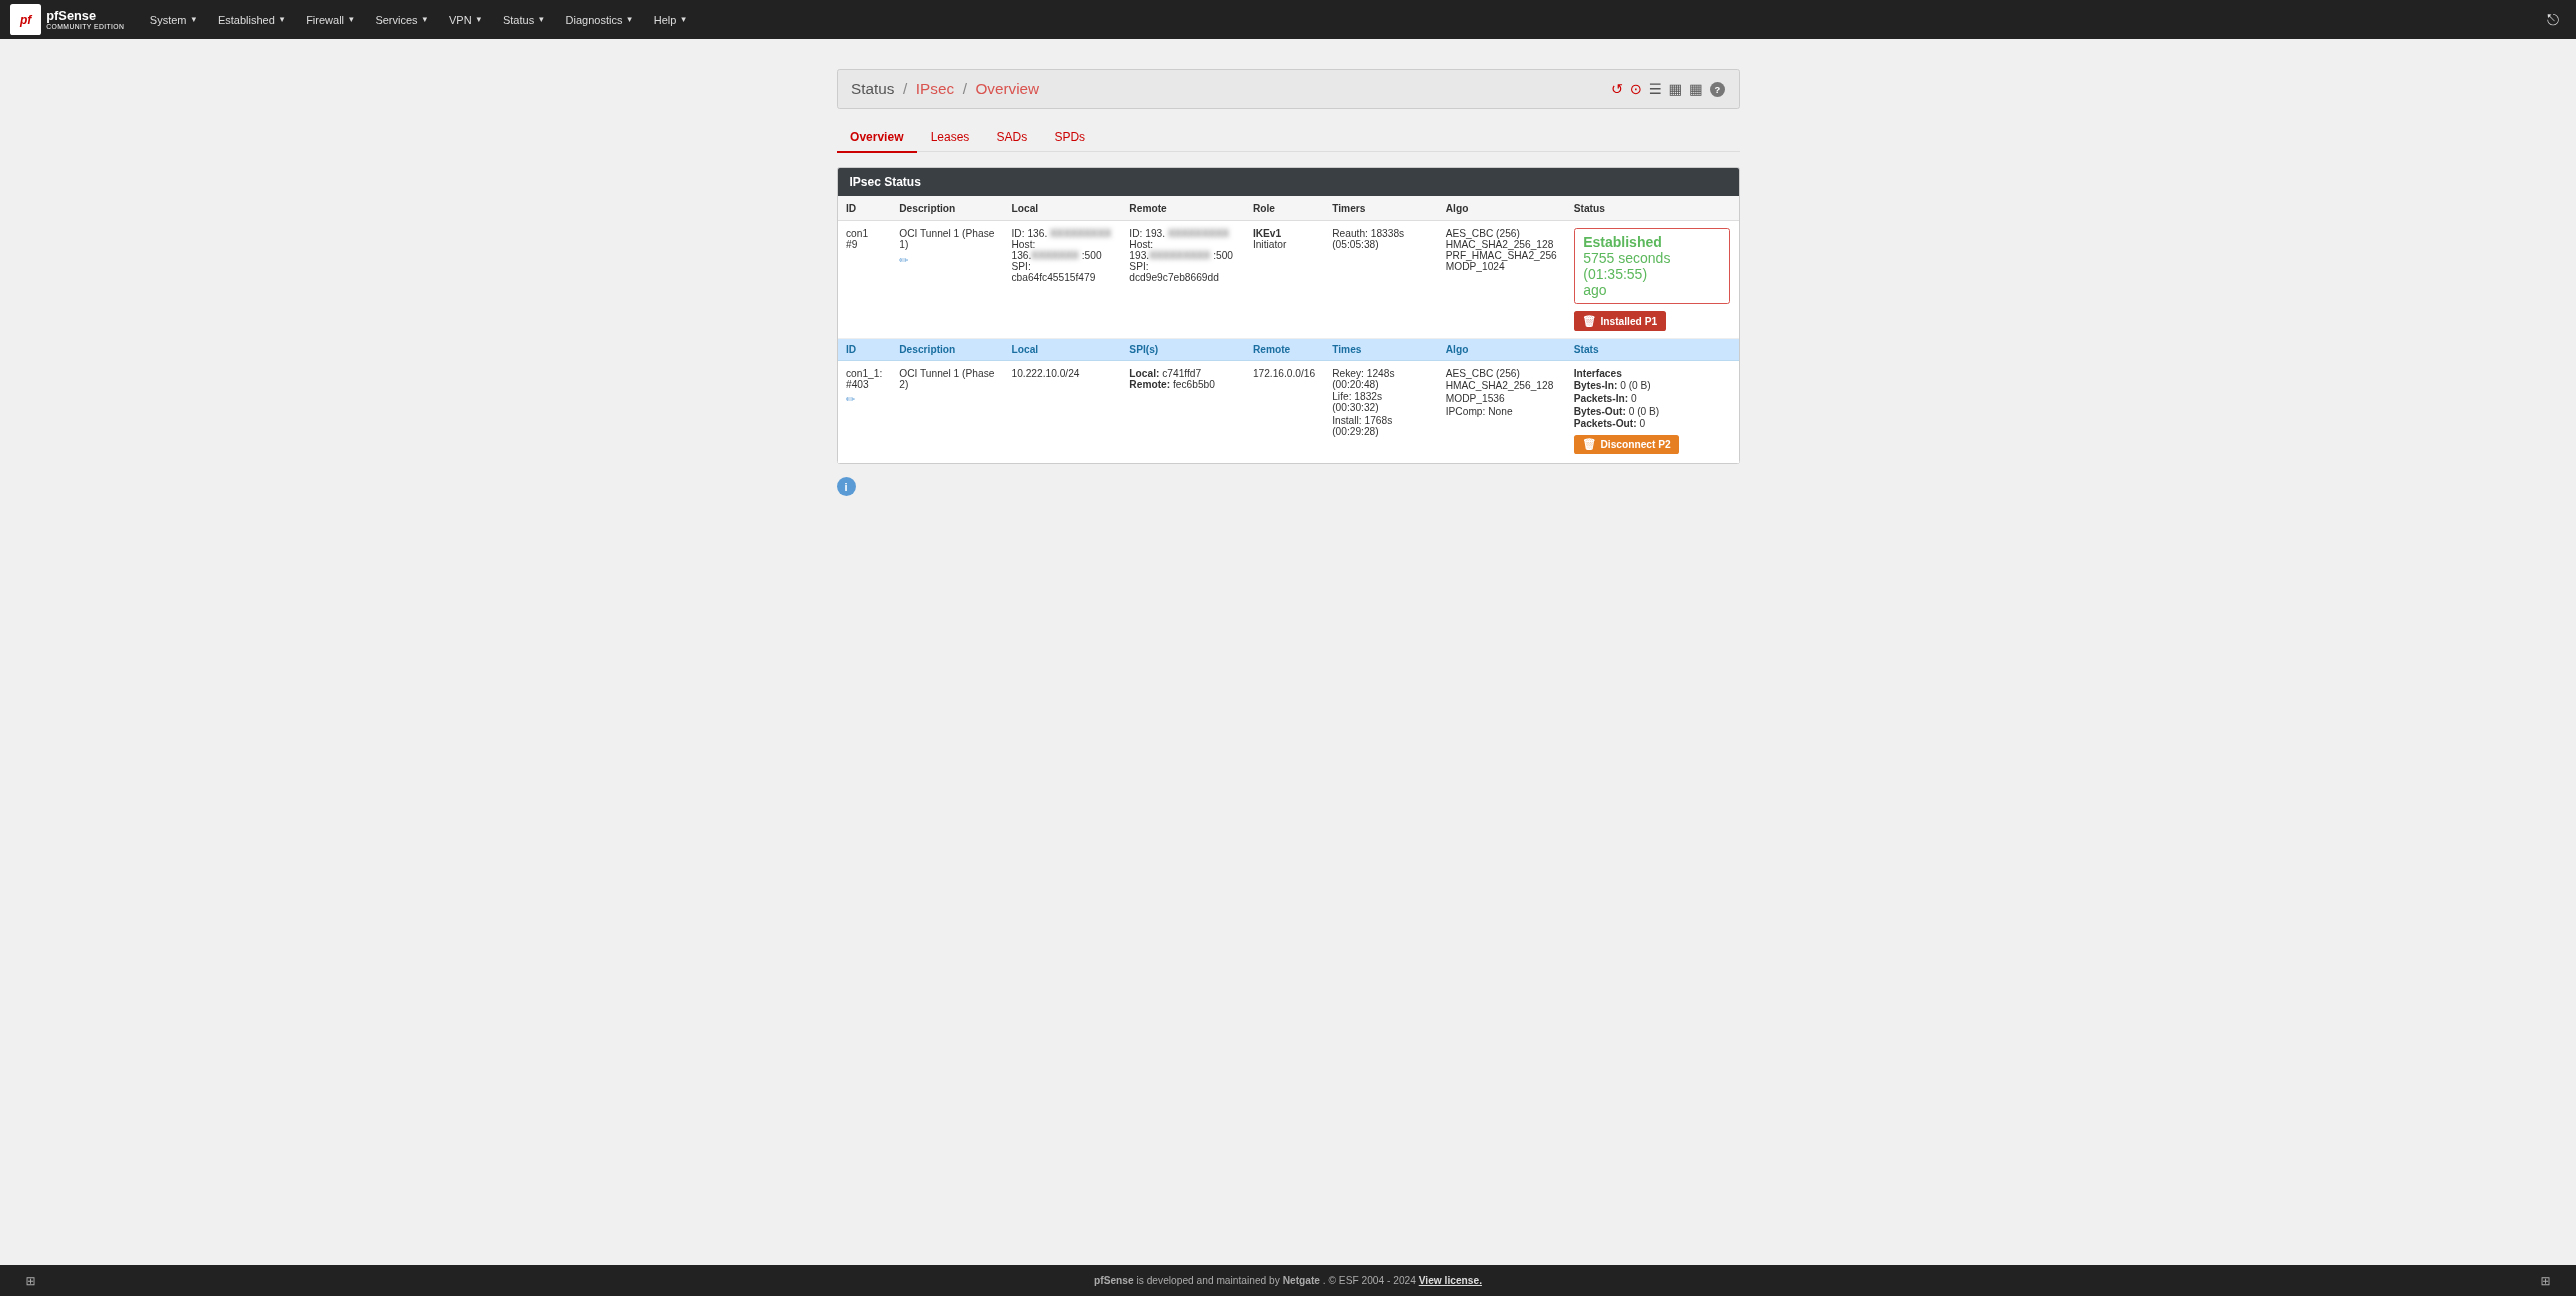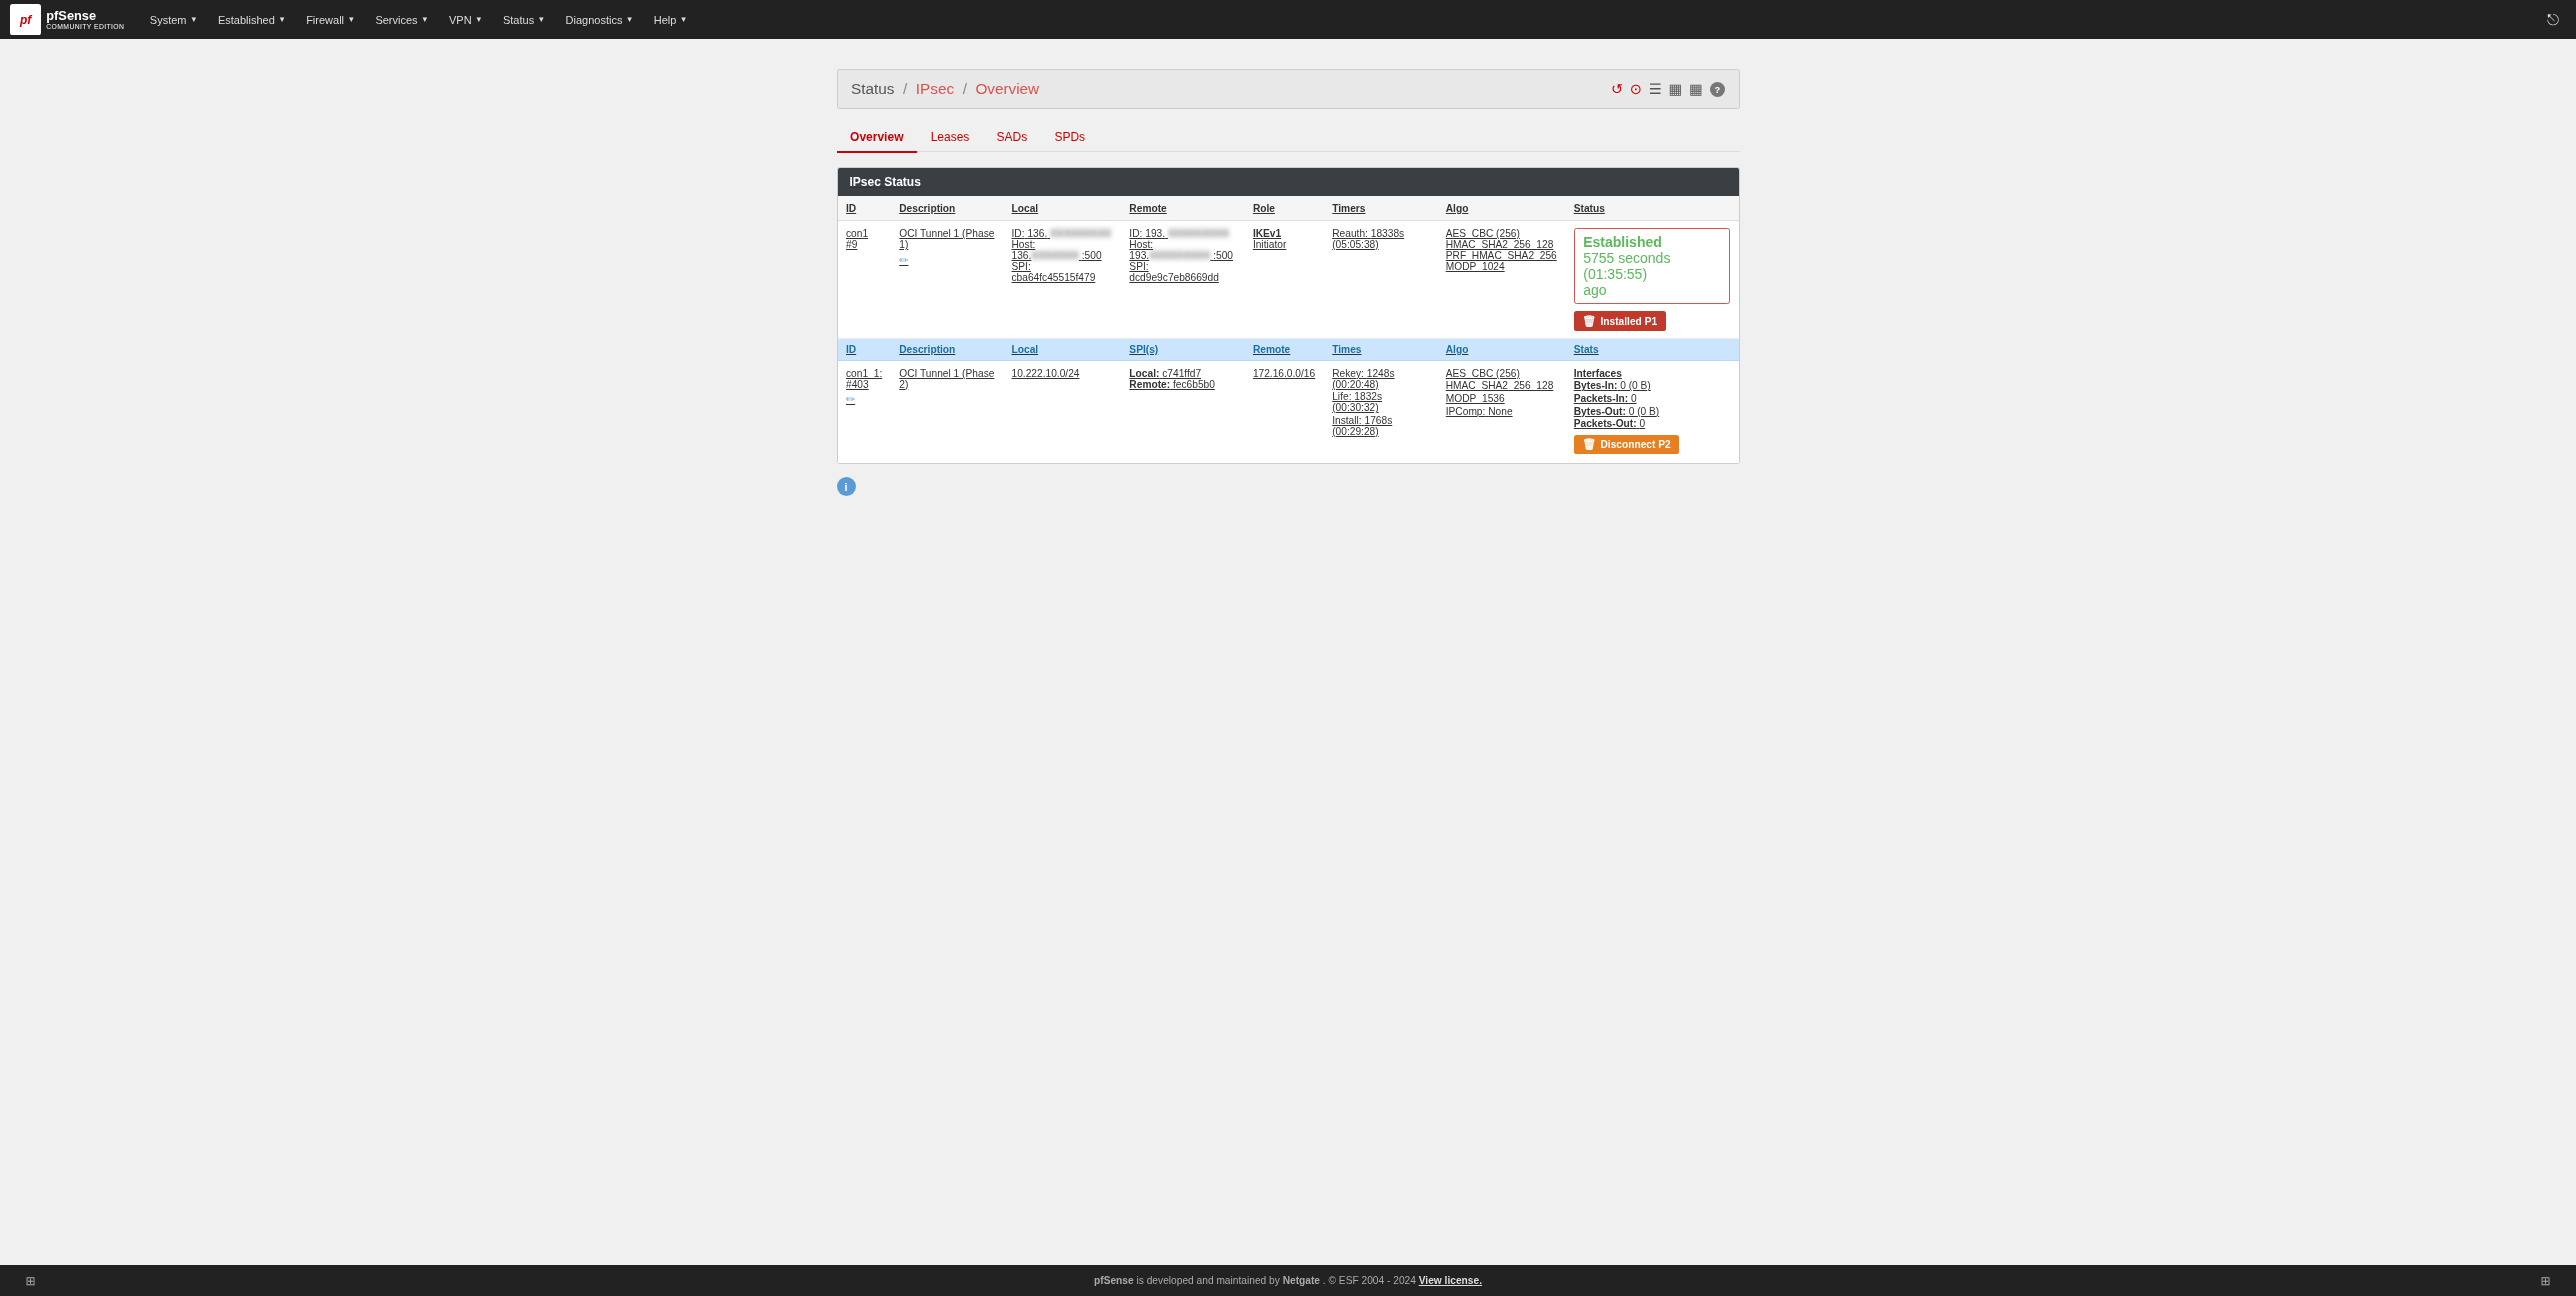--- a/index.html
+++ b/index.html
@@ -26,21 +26,21 @@
     .breadcrumb-text .bc-link { color: #d9534f; text-decoration: none; }
     .breadcrumb-actions { display: flex; align-items: center; gap: 6.8px; color: #555; font-size: 14.5px; }
     .bc-icon { cursor: pointer; }
 
     
     .tabs { display: flex; border-bottom: 1.7px solid #ddd; margin-bottom: 15.3px; }
     .tab { padding: 6.8px 13.6px; cursor: pointer; color: #c00; font-size: 12px; border-bottom: 2.6px solid transparent; margin-bottom: -1.7px; }
     .tab.active { border-bottom: 2.6px solid #c00; color: #c00; font-weight: 600; }
 
     
-    .card { background: #fff; border: 0.9px solid #ccc; border-radius: 2.6px; margin-bottom: 13.6px; text-decoration: underline; }
+    .card { background: #fff; border: 0.9px solid #ccc; border-radius: 2.6px; margin-bottom: 13.6px; }
     .card-header { background: #3a3f44; color: #fff; padding: 6.8px 12px; font-size: 12px; font-weight: 600; border-radius: 1.7px 1.7px 0 0; }
 
     .p1-table { width: 100%; border-collapse: collapse; }
     .p1-table th { background: #f5f5f5; border-bottom: 1.7px solid #ddd; padding: 6.8px 8.5px; text-align: left; font-weight: 600; font-size: 10.2px; color: #333; }
     .p1-table td { padding: 6.8px 8.5px; vertical-align: top; border-bottom: 0.9px solid #eee; font-size: 10.2px; }
     .p1-table tr:last-child td { border-bottom: none; }
 
     
     .p2-header-row td { background: #cce5ff; color: #1a6fa0; font-weight: 700; font-size: 10.2px; padding: 5.1px 8.5px; border-bottom: 0.9px solid #b8d9f0; }
     .p2-data-row td { background: #fff; padding: 6.8px 8.5px; font-size: 10.2px; vertical-align: top; border-bottom: 0.9px solid #eee; }

